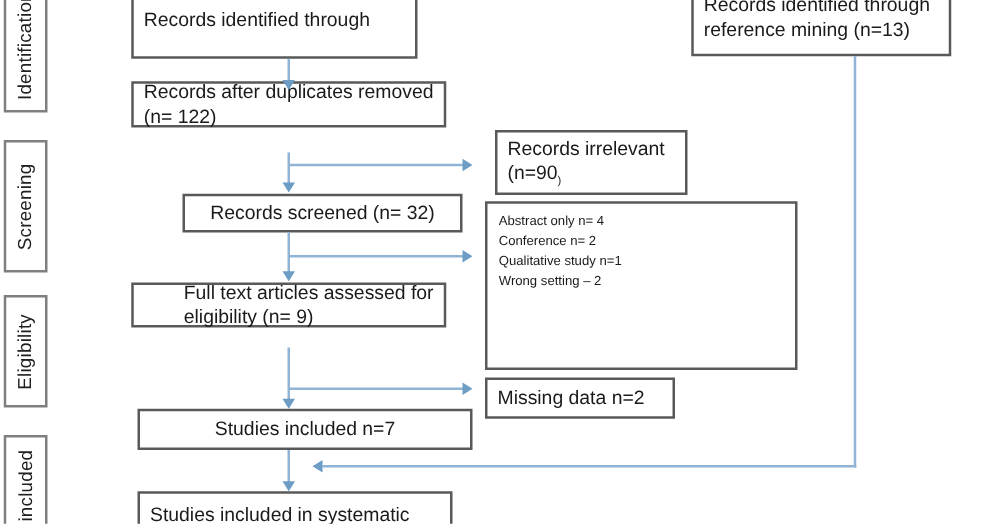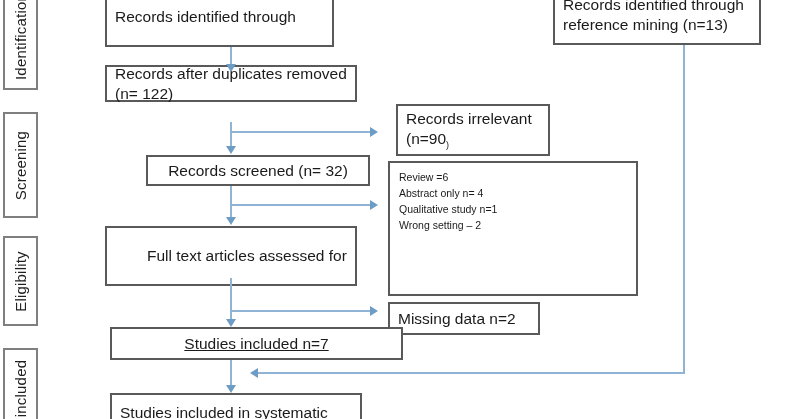--- a/index.html
+++ b/index.html
@@ -120,38 +120,39 @@
       <span>(n=90</span><span class="sub">)</span>
     </span>
   </div>
 
   <div class="box t-main center" style="left:105px;top:155px;width:224px;height:31px;margin-left:41px;">
     <span class="txt">Records screened (n= 32)</span>
   </div>
 
   <div class="box excl t-excl" style="left:388px;top:161px;width:250px;height:135px;">
     <span class="txt">
-      <span class="excl-line">Review =6</span>
       <span class="excl-line">Abstract only n= 4</span>
+      <span class="excl-line">Conference n= 2</span>
       <span class="excl-line">Qualitative study n=1</span>
       <span class="excl-line">Wrong setting – 2</span>
     </span>
   </div>
 
-  <div class="box t-main" style="left:105px;top:226px;width:252px;height:60px;padding-left:40px;">
+  <div class="box t-main" style="left:105px;top:226px;width:252px;height:36px;padding-left:40px;">
     <span class="txt">
       <span>Full text articles assessed for</span><br>
+      <span>eligibility (n= 9)</span>
     </span>
   </div>
 
   <div class="box t-main" style="left:388px;top:302px;width:152px;height:33px;">
     <span class="txt">Missing data n=2</span>
   </div>
 
-  <div class="box t-main center" style="left:110px;top:327px;width:293px;height:33px;text-decoration:underline;">
+  <div class="box t-main center" style="left:110px;top:327px;width:268px;height:33px;">
     <span class="txt">Studies included  n=7</span>
   </div>
 
   <div class="box t-main" style="left:110px;top:393px;width:252px;height:40px;">
     <span class="txt">Studies included in systematic</span>
   </div>
 
   <div class="ln vl" style="left:230px;top:47px;width:2px;height:19px;"></div>
   <div class="ah ah-down" style="left:226px;top:64px;"></div>
 

